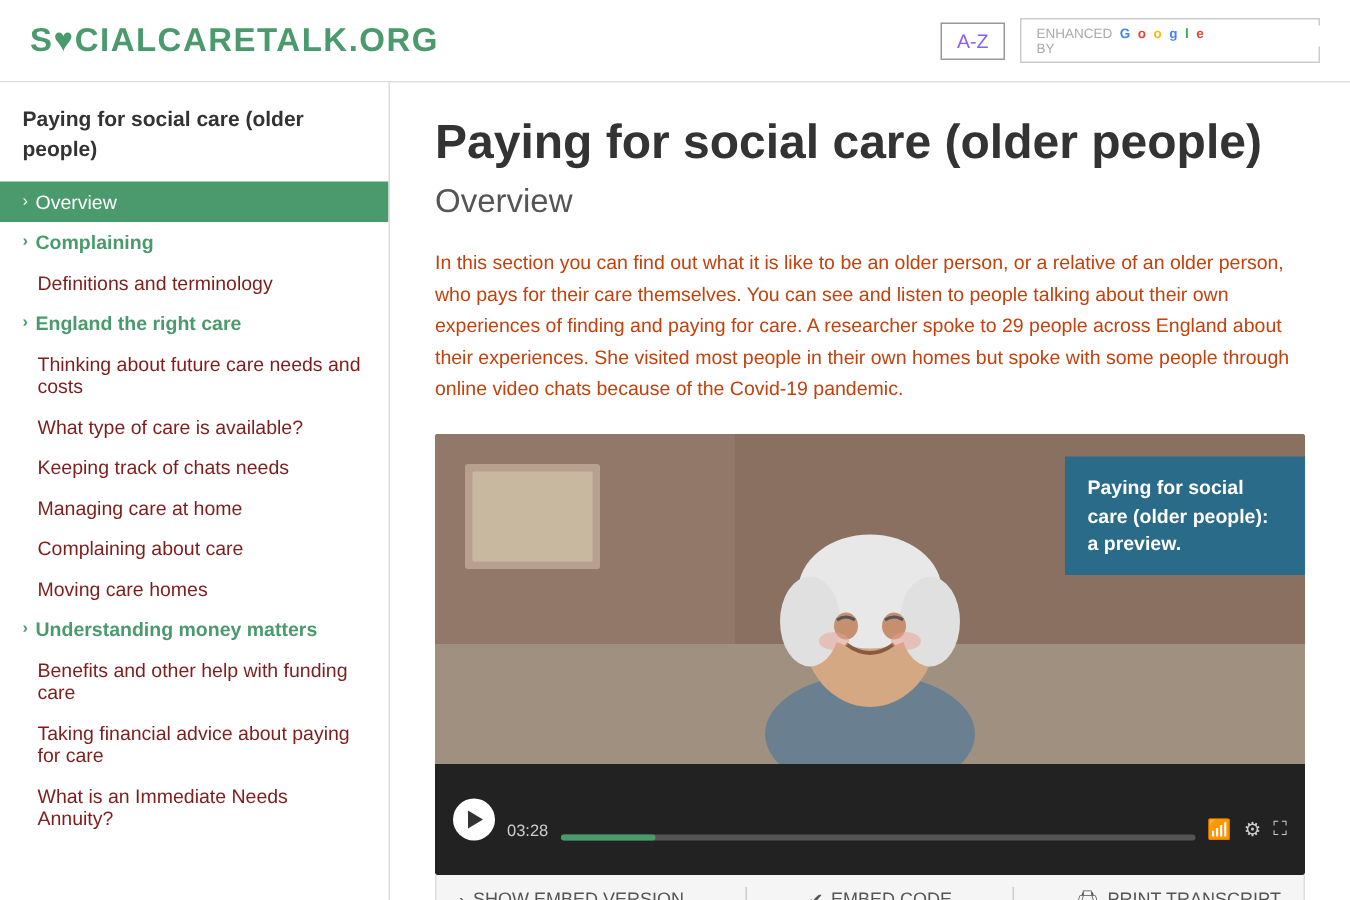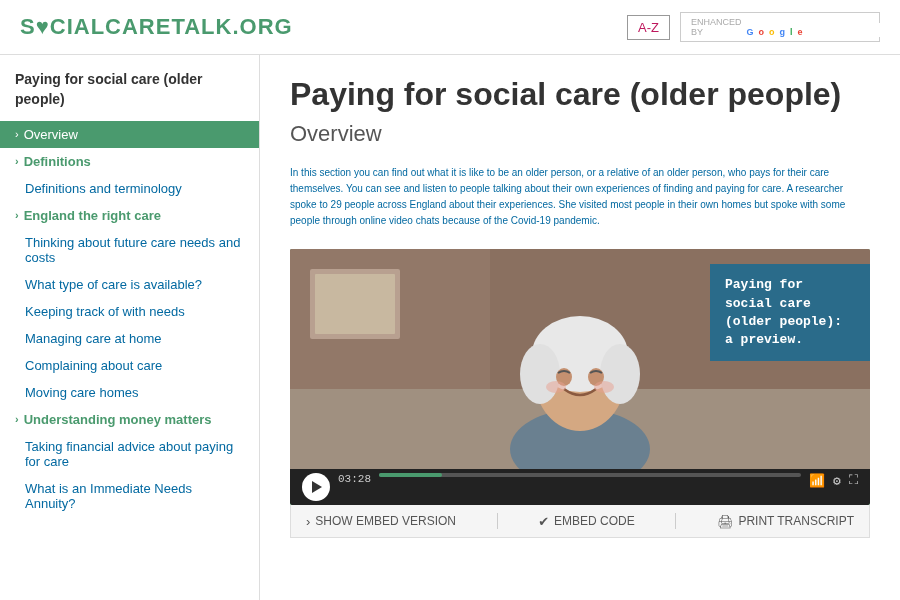--- a/index.html
+++ b/index.html
@@ -26,30 +26,30 @@
       display: flex;
       align-items: center;
       gap: 10px;
     }
     .az-button {
       border: 1px solid #999;
       padding: 4px 10px;
       font-size: 13px;
       background: #fff;
       cursor: pointer;
-      color: #be185d;
+      color: #8b5cf6;
     }
     .search-box {
       border: 1px solid #ccc;
       padding: 4px 10px;
       font-size: 12px;
       width: 200px;
       color: #999;
       display: flex;
-      align-items: flex-end;
+      align-items: flex-start;
       gap: 5px;
     }
     .search-box span { font-size: 10px; color: #999; }
     .search-input-field {
       border: none;
       outline: none;
       font-size: 12px;
       color: #333;
       width: 160px;
     }
@@ -94,21 +94,21 @@
       color: #4a9a6e;
     }
     .sidebar-item .chevron {
       font-size: 11px;
       margin-top: 1px;
       flex-shrink: 0;
     }
     .sidebar-item.sub-item {
       padding-left: 25px;
       font-weight: normal;
-      color: #0369a1;
+      color: #7f1d1d;
     }
 
     
     .content {
       flex: 1;
       padding: 20px 30px;
       overflow-y: auto;
     }
     .page-title {
       font-size: 32px;
@@ -117,36 +117,35 @@
       line-height: 1.2;
       margin-bottom: 8px;
     }
     .page-subtitle {
       font-size: 22px;
       color: #555;
       margin-bottom: 18px;
       font-weight: normal;
     }
     .page-intro {
-      font-size: 10px;
-      color: #0369a1;
+      font-size: 13px;
+      color: #c2410c;
       line-height: 1.6;
       margin-bottom: 20px;
       max-width: 580px;
     }
 
     
     .video-container {
       width: 100%;
       max-width: 580px;
       background: #86efac;
       position: relative;
       border-radius: 2px;
       overflow: hidden;
-      font-family: Liberation Mono, monospace;
     }
     .video-preview {
       width: 100%;
       height: 220px;
       background: linear-gradient(135deg, #7a6a5a 0%, #a08878 30%, #c4a882 50%, #8a7060 80%);
       position: relative;
       display: flex;
       align-items: center;
       justify-content: center;
     }
@@ -157,23 +156,23 @@
       background: #2a6b8a;
       color: #fff;
       font-size: 13px;
       font-weight: bold;
       padding: 12px 15px;
       width: 160px;
       line-height: 1.4;
     }
     .video-controls {
       background: #222;
-      padding: 4px 12px;
-      display: flex;
-      align-items: flex-start;
+      padding: 23px 12px;
+      display: flex;
+      align-items: flex-end;
       gap: 8px;
     }
     .play-btn {
       width: 28px;
       height: 28px;
       background: #fff;
       border-radius: 50%;
       display: flex;
       align-items: center;
       justify-content: center;
@@ -275,56 +274,59 @@
   <div class="sidebar">
     <div class="sidebar-title">Paying for social care (older people)</div>
 
     <div class="sidebar-item active">
       <span class="chevron">›</span>
       <span>Overview</span>
     </div>
 
     <div class="sidebar-item section-header">
       <span class="chevron">›</span>
-      <span>Definitions</span>
+      <span>Complaining</span>
     </div>
 
     <div class="sidebar-item sub-item">
       <span>Definitions and terminology</span>
     </div>
 
     <div class="sidebar-item section-header">
       <span class="chevron">›</span>
       <span>England the right care</span>
     </div>
 
     <div class="sidebar-item sub-item">
       <span>Thinking about future care needs and costs</span>
     </div>
     <div class="sidebar-item sub-item">
       <span>What type of care is available?</span>
     </div>
     <div class="sidebar-item sub-item">
-      <span>Keeping track of with needs</span>
+      <span>Keeping track of chats needs</span>
     </div>
     <div class="sidebar-item sub-item">
       <span>Managing care at home</span>
     </div>
     <div class="sidebar-item sub-item">
       <span>Complaining about care</span>
     </div>
     <div class="sidebar-item sub-item">
       <span>Moving care homes</span>
     </div>
 
     <div class="sidebar-item section-header">
       <span class="chevron">›</span>
       <span>Understanding money matters</span>
     </div>
 
+    <div class="sidebar-item sub-item">
+      <span>Benefits and other help with funding care</span>
+    </div>
     <div class="sidebar-item sub-item">
       <span>Taking financial advice about paying for care</span>
     </div>
     <div class="sidebar-item sub-item">
       <span>What is an Immediate Needs Annuity?</span>
     </div>
 
   </div>
 
   <div class="content">

